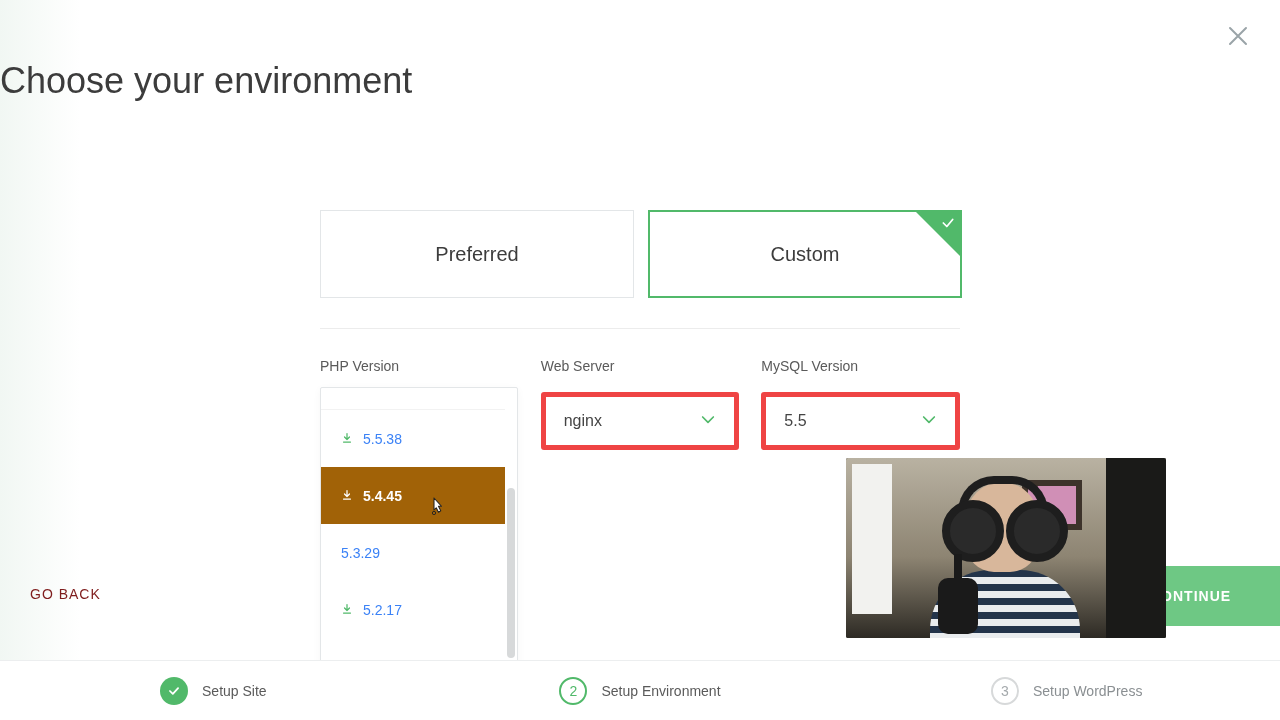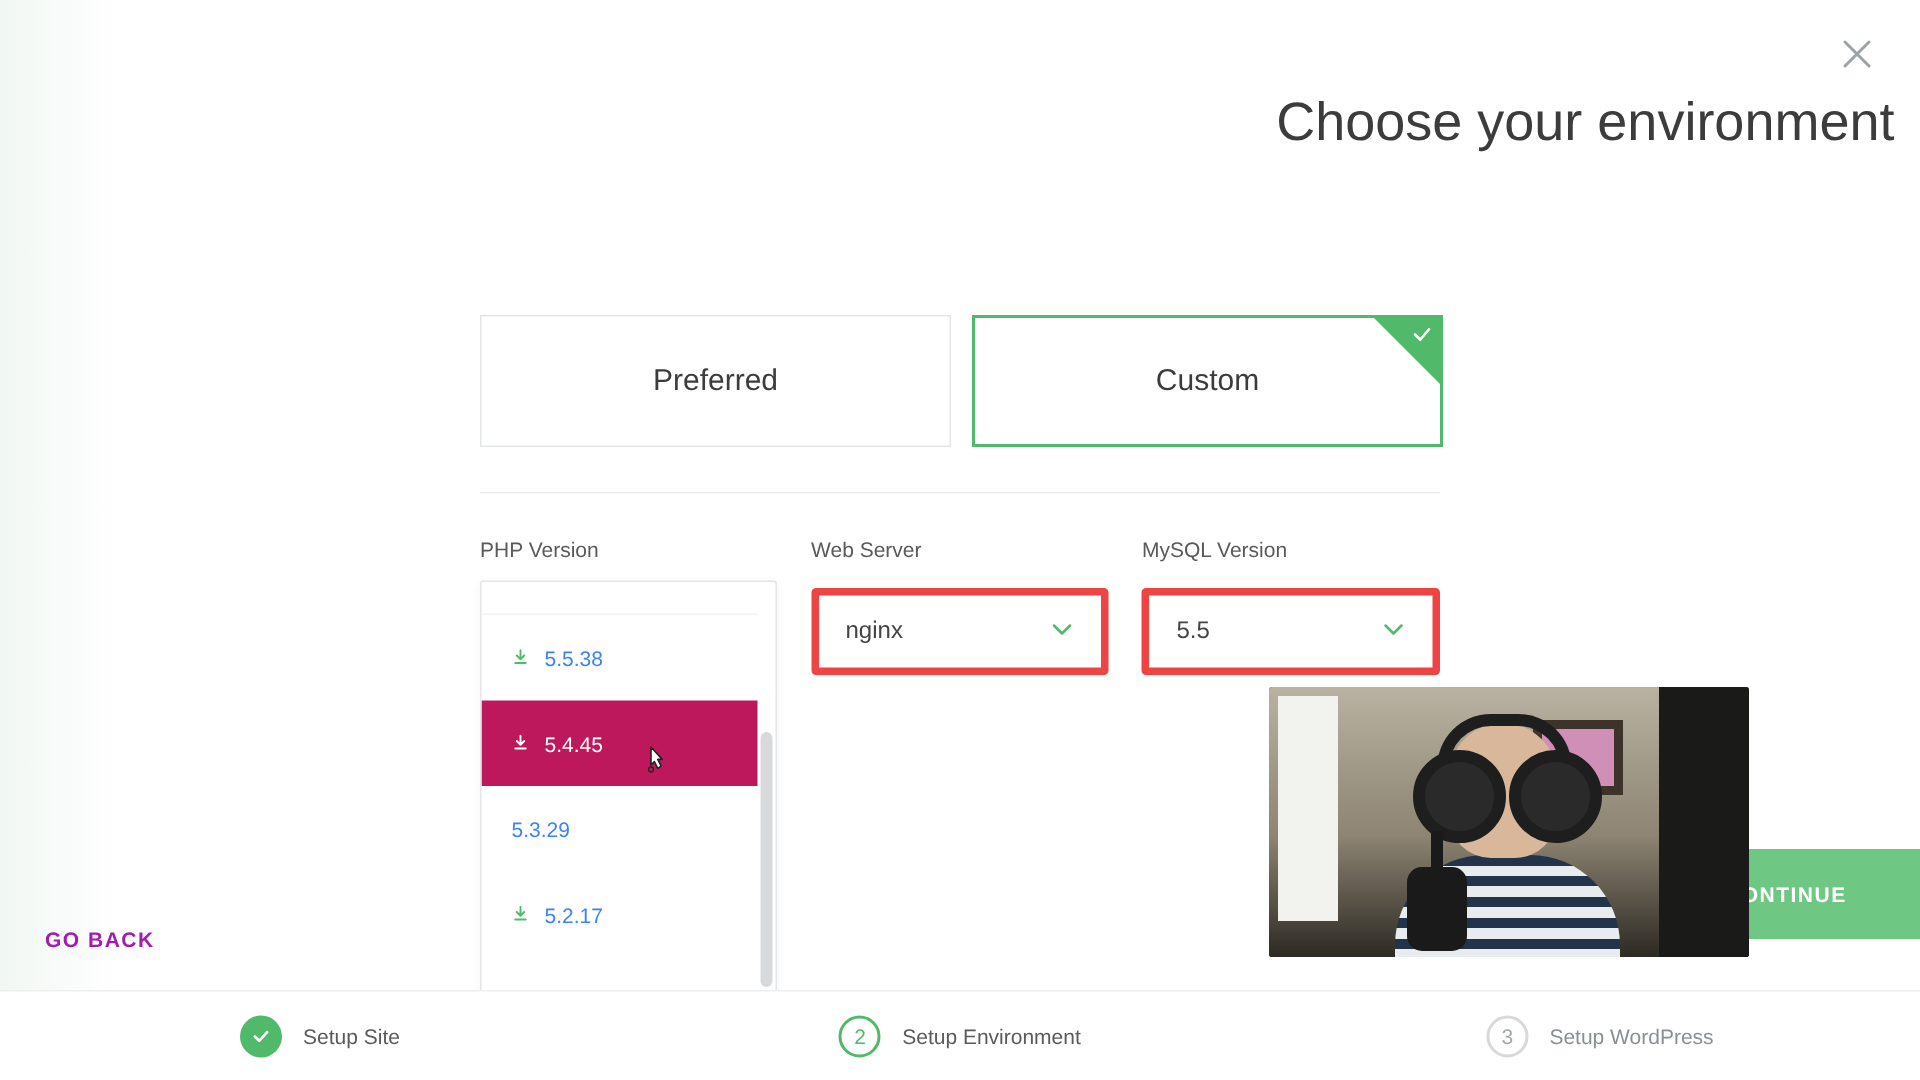--- a/index.html
+++ b/index.html
@@ -12,21 +12,21 @@
   }
 
   .close-btn {
     position: absolute; top: 24px; right: 30px; width: 24px; height: 24px;
     cursor: pointer; color: #9aa4a8;
   }
   .close-btn svg { width: 24px; height: 24px; }
 
   .title {
     position: absolute; left: 0; right: 17px; top: 60px;
-    text-align: right; font-size: 36px; font-weight: 400; color: #3c3c3c;
+    text-align: left; font-size: 36px; font-weight: 400; color: #3c3c3c;
   }
 
   .cards {
     position: absolute; top: 210px; left: 320px; width: 642px; display: flex;
   }
   .card {
     flex: 1 1 50%; height: 88px; border: 1px solid #e3e6e8; display: flex;
     align-items: center; justify-content: center; font-size: 20px; color: #3c3c3c;
     position: relative; background: #fff; cursor: pointer;
   }
@@ -64,31 +64,31 @@
     background: #fff; border: 1px solid #e3e6e8; border-radius: 2px;
     box-shadow: 0 2px 8px rgba(0,0,0,0.04);
     overflow: hidden;
   }
   .dropdown-inner { width: 184px; height: 100%; }
   .dropdown-item {
     height: 57px; display: flex; align-items: center; padding: 0 20px;
     font-size: 14px; color: #3b82f6; gap: 10px; cursor: pointer;
   }
   .dropdown-item .dl-icon svg { width: 12px; height: 12px; color: #51b96a; }
-  .dropdown-item.hl { background: #be185d; color: #fff; }
+  .dropdown-item.hl { background: #a16207; color: #fff; font-weight: bold; }
   .dropdown-item.hl .dl-icon svg { color: #fff; }
   .dropdown-item.first { height: 22px; border-bottom: 1px solid #f2f2f2; }
   .scrollbar-track {
     position: absolute; right: 2px; top: 100px; width: 8px; height: 170px;
     background: #d7d9da; border-radius: 4px;
   }
 
   .goback {
     position: absolute; left: 30px; top: 586px; font-size: 14px; letter-spacing: 1px;
-    color: #a21caf; font-weight: 700; cursor: pointer; margin-top: 32px;
+    color: #7f1d1d; font-weight: 400; cursor: pointer;
   }
 
   .continue-btn {
     position: absolute; right: -60px; top: 566px; width: 220px; height: 60px;
     background: #6ec884; border-radius: 60px; color: #fff; font-size: 14px;
     letter-spacing: 1px; font-weight: 600; display: flex; align-items: center;
     padding-left: 30px; cursor: pointer;
   }
 
   .footer {

